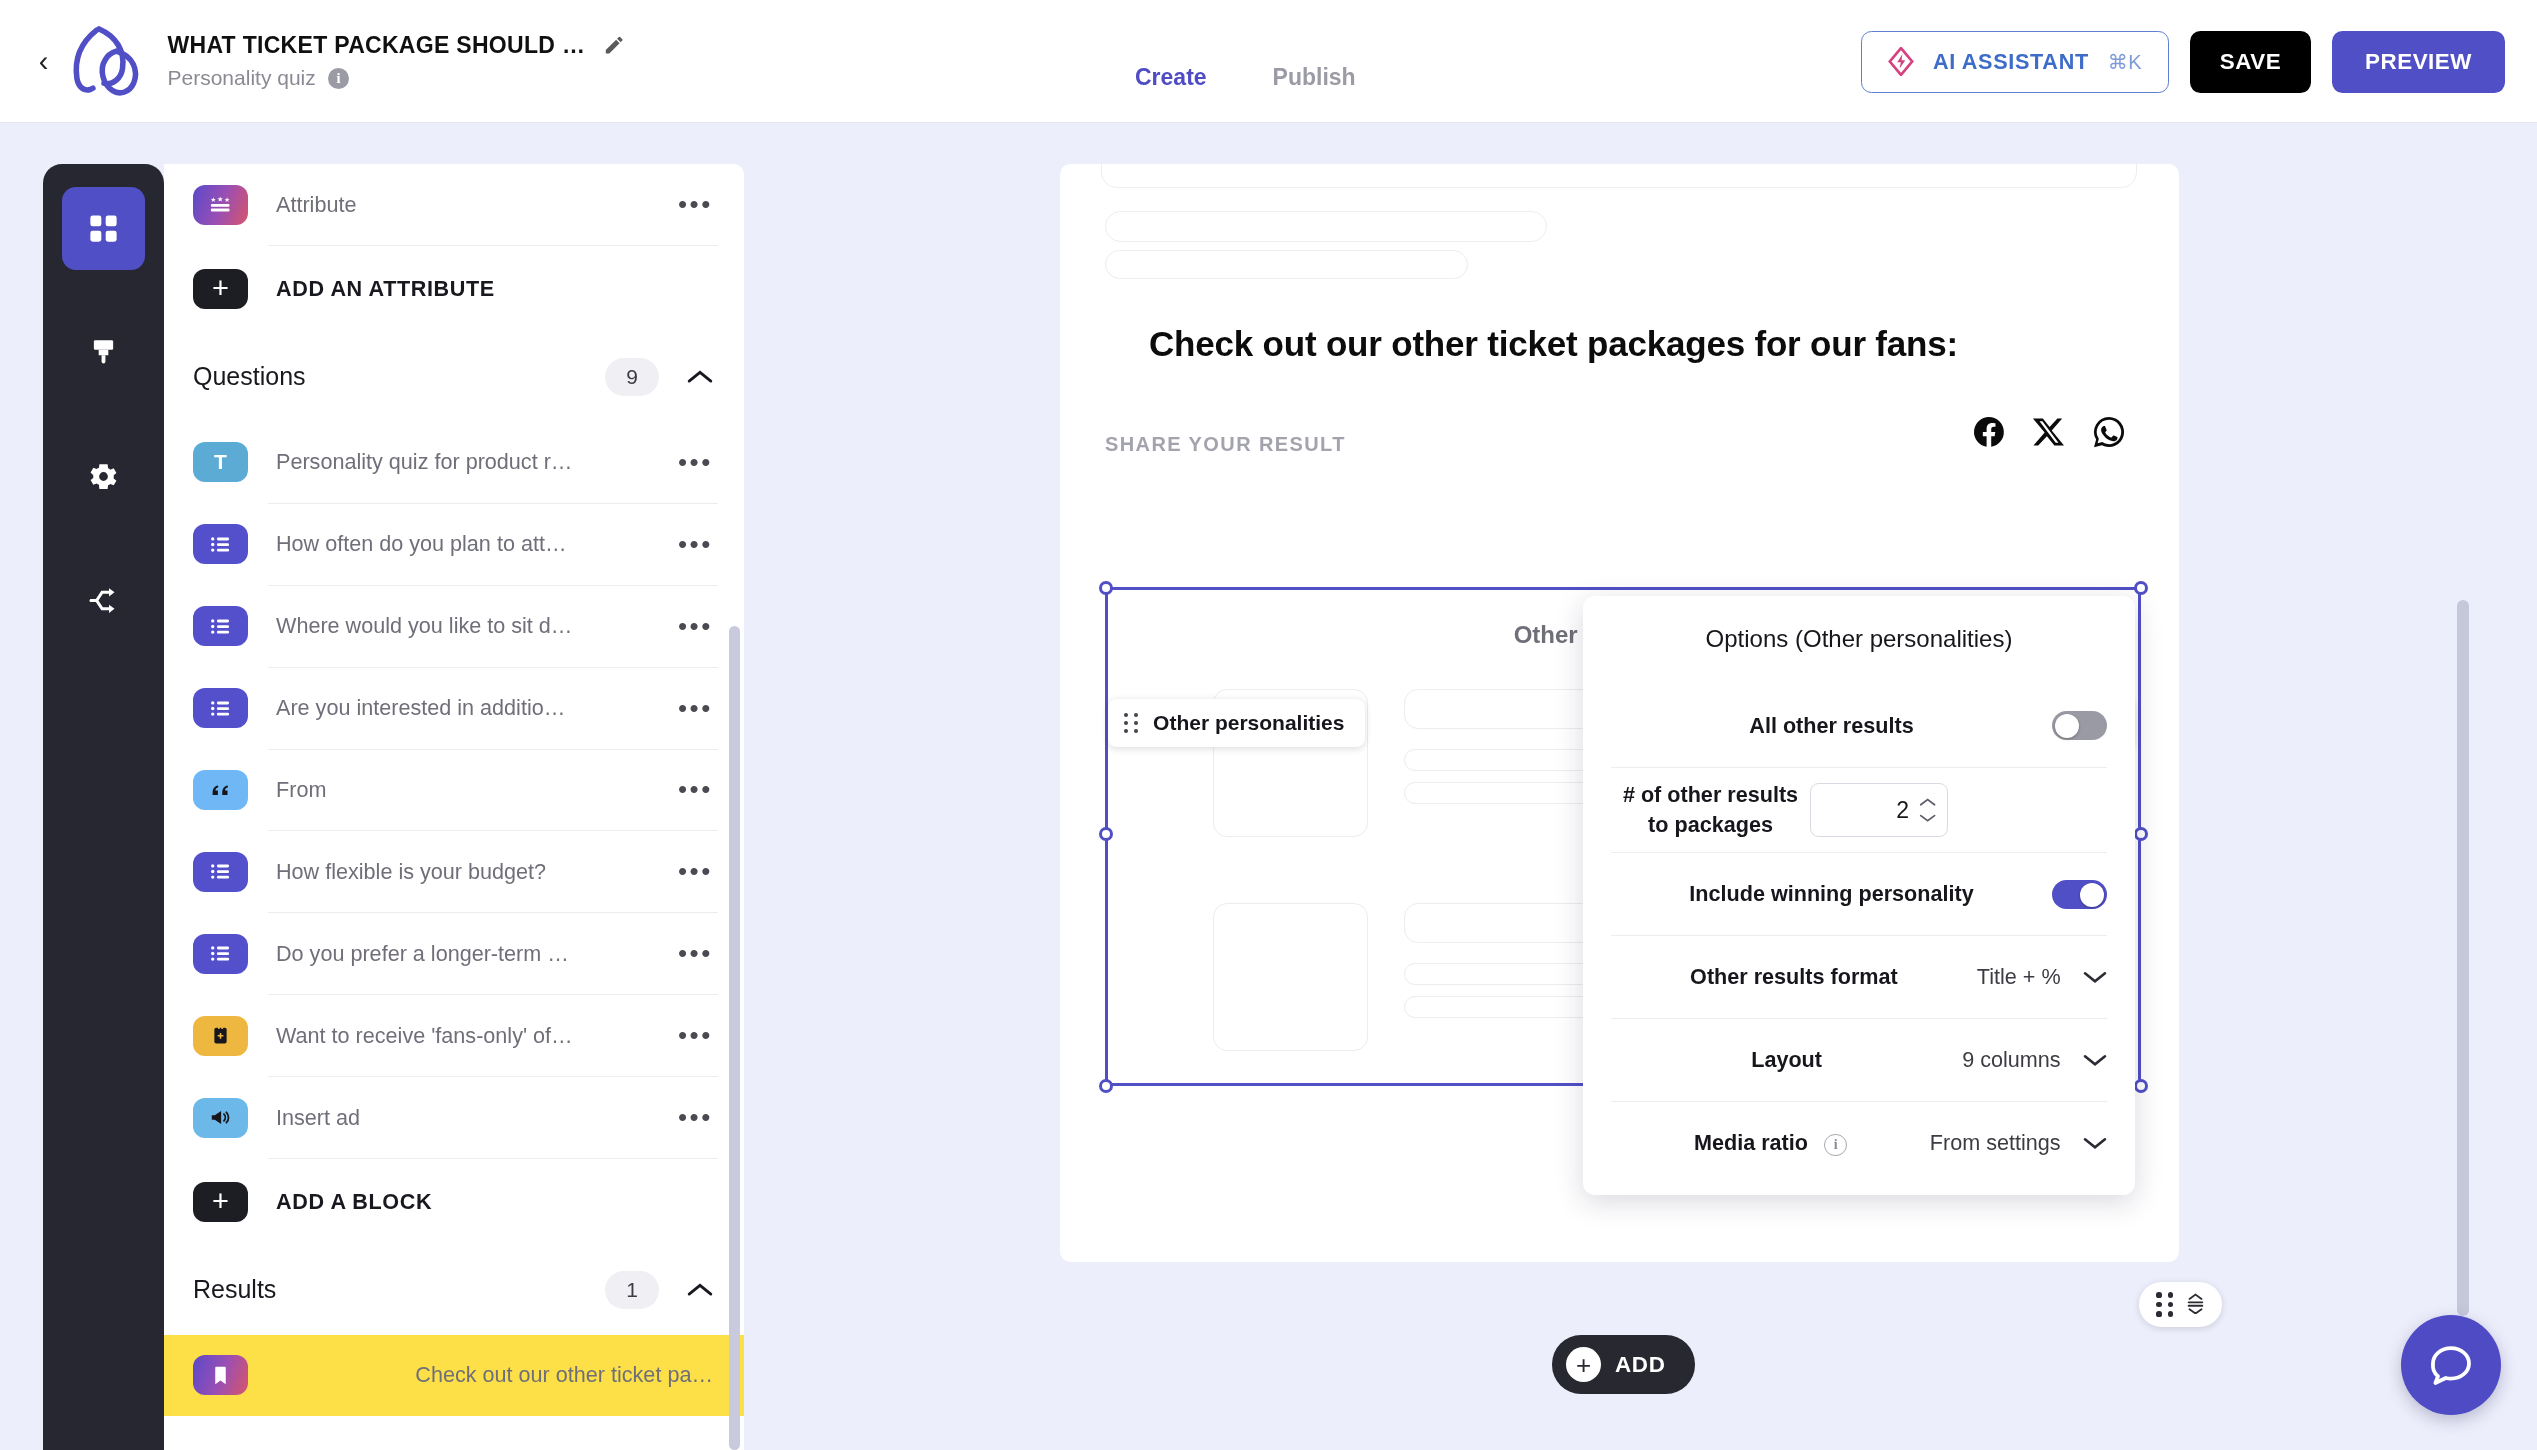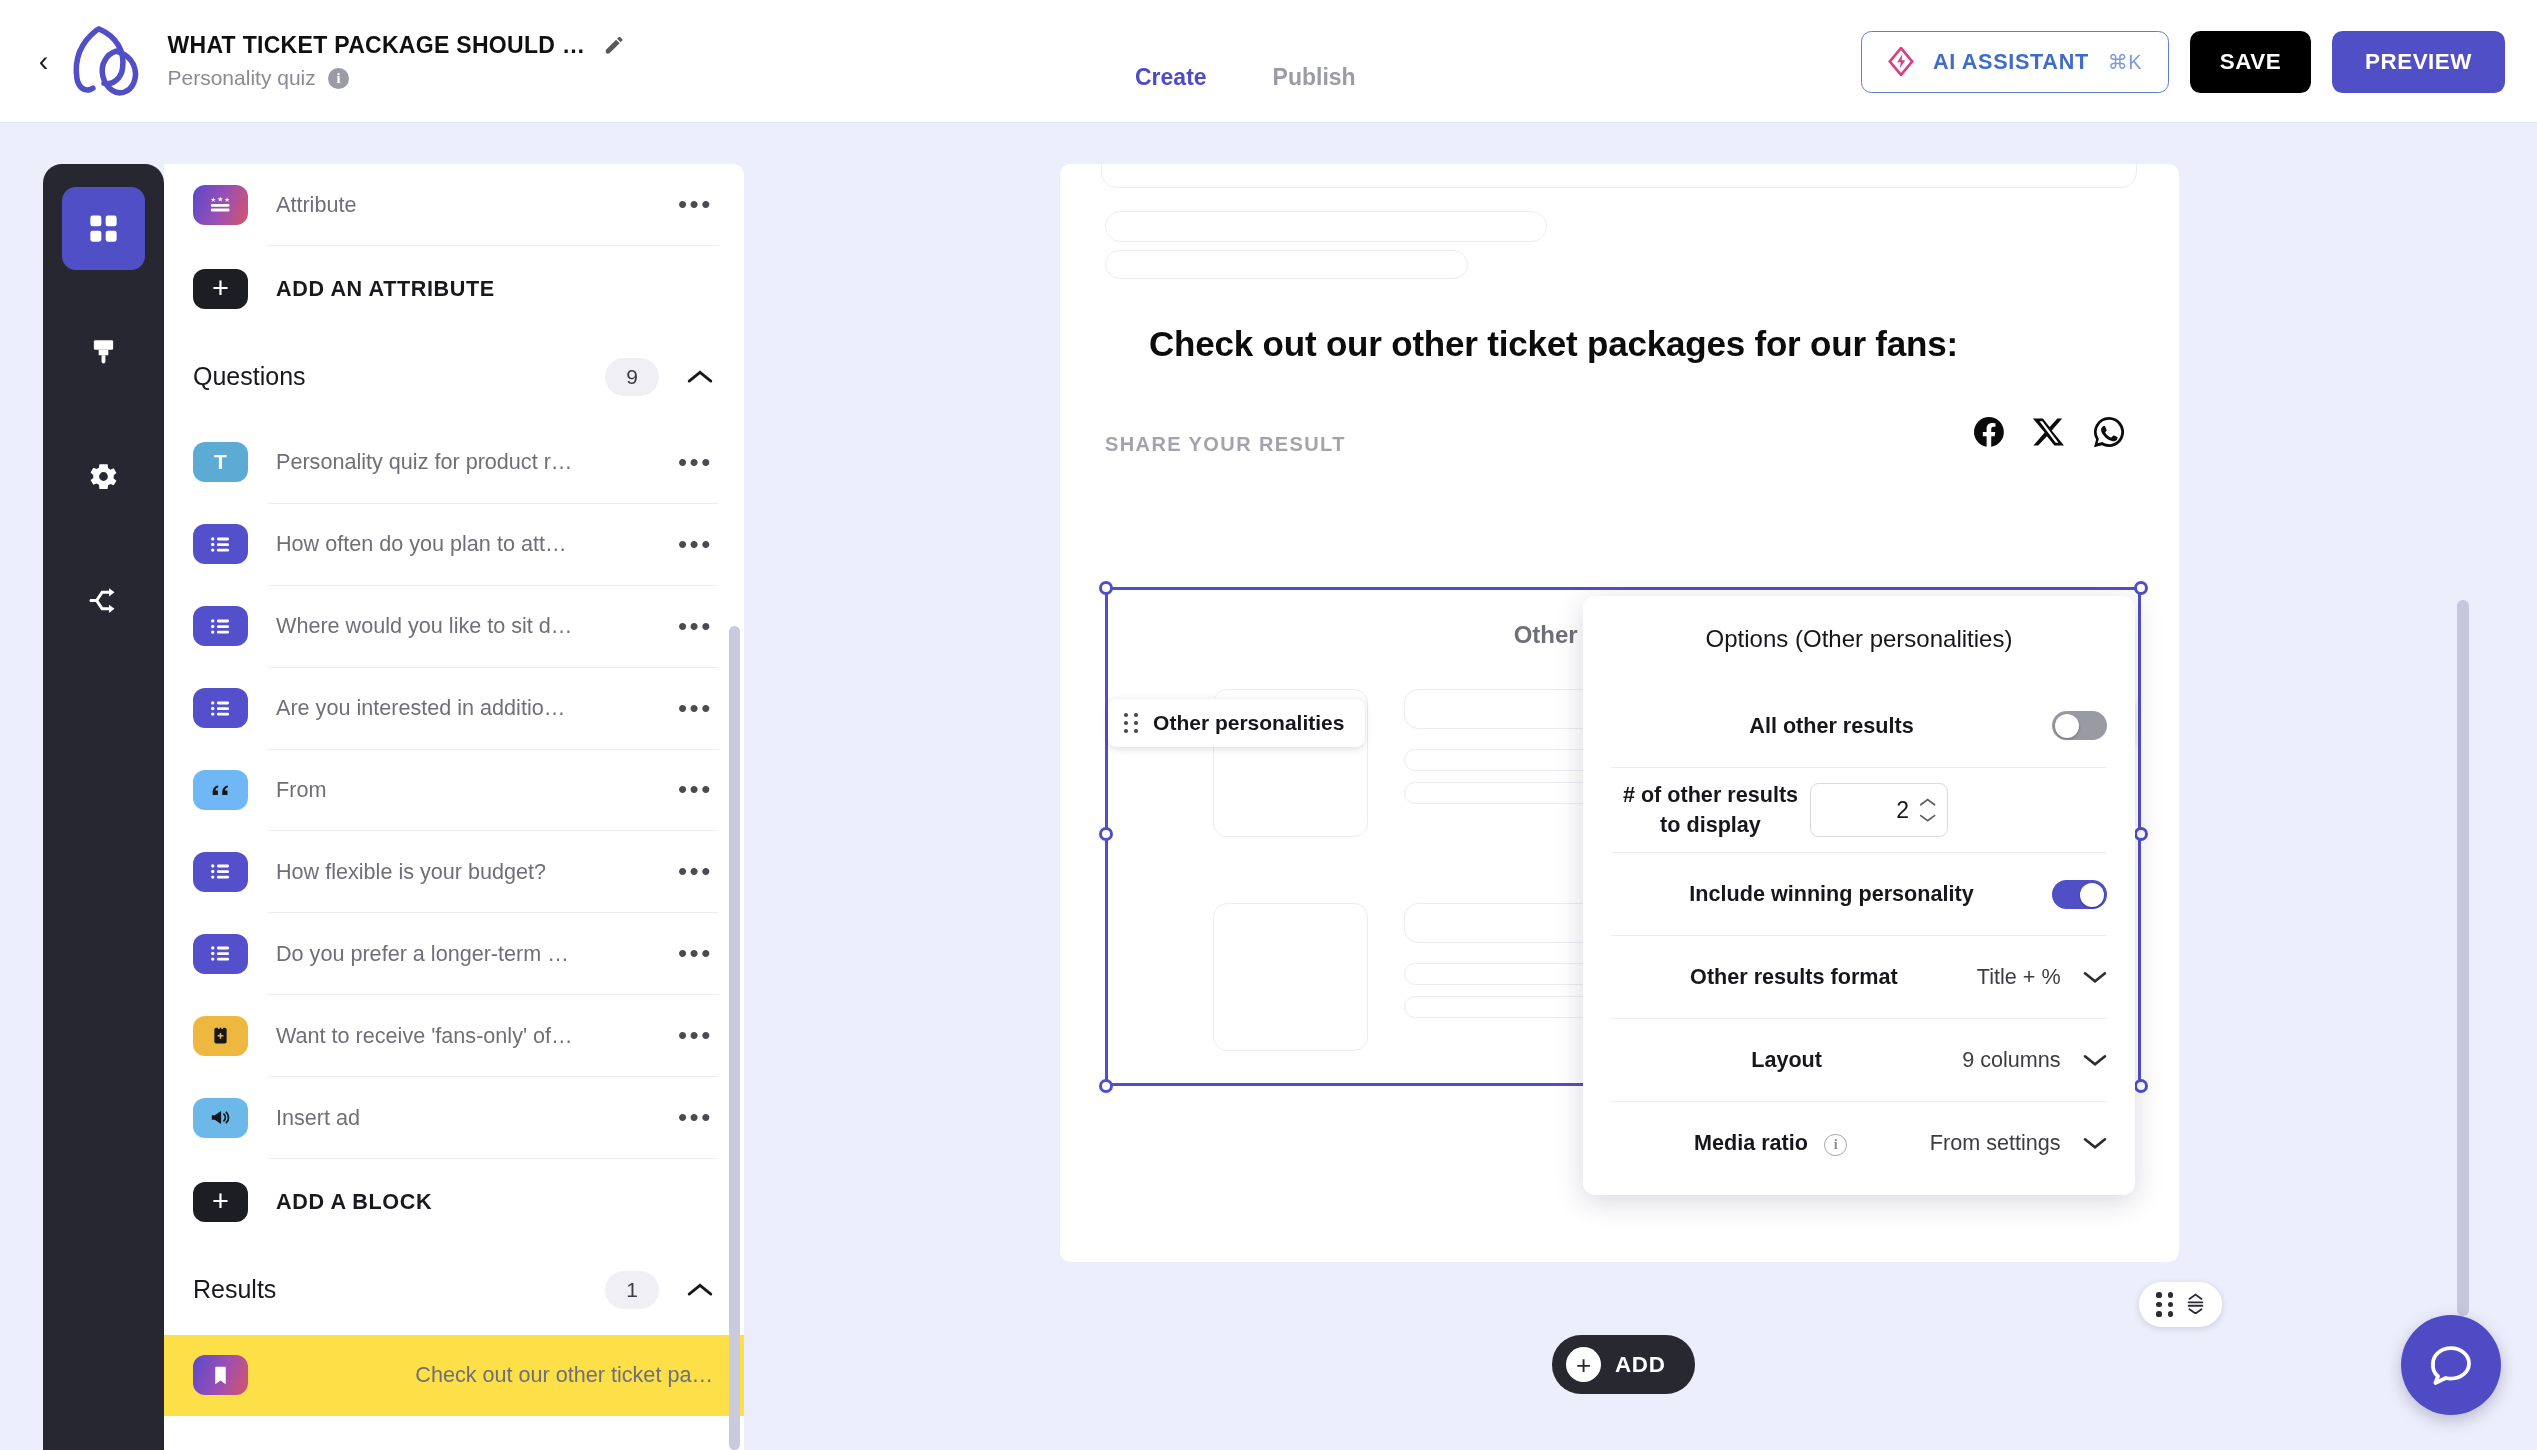--- a/index.html
+++ b/index.html
@@ -606,21 +606,21 @@
     <div class="opt-title">Options (Other personalities)</div>
 
     <div class="opt-row first">
       <div class="opt-label">All other results</div>
       <div class="toggle off">
           <span class="knob"></span>
         </div>
     </div>
 
     <div class="opt-row">
-      <div class="opt-label narrow"># of other results to display</div>
+      <div class="opt-label narrow"># of other results to packages</div>
       <div class="stepper">
         <span class="stepper-val">2</span>
         <span class="stepper-arrows">
           <svg viewBox="0 0 20 12" fill="none" stroke="currentColor" stroke-width="2" stroke-linecap="round">
               <path d="M2 9l8-6 8 6"></path>
             </svg>
           <svg viewBox="0 0 20 12" fill="none" stroke="currentColor" stroke-width="2" stroke-linecap="round">
               <path d="M2 3l8 6 8-6"></path>
             </svg>
         </span>

